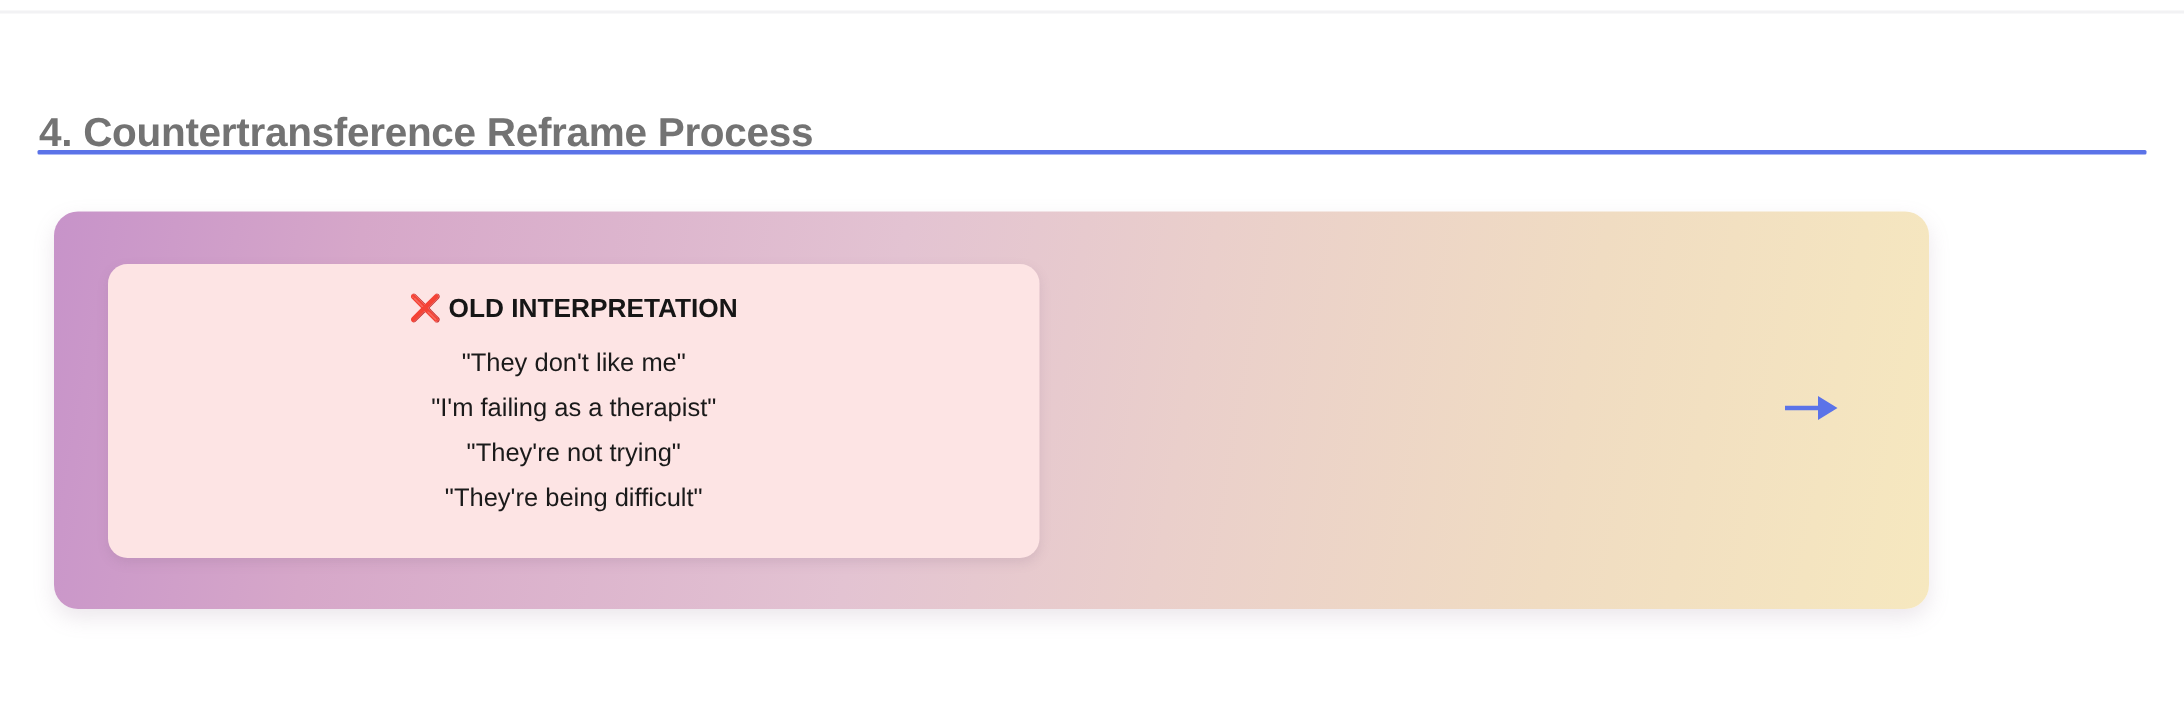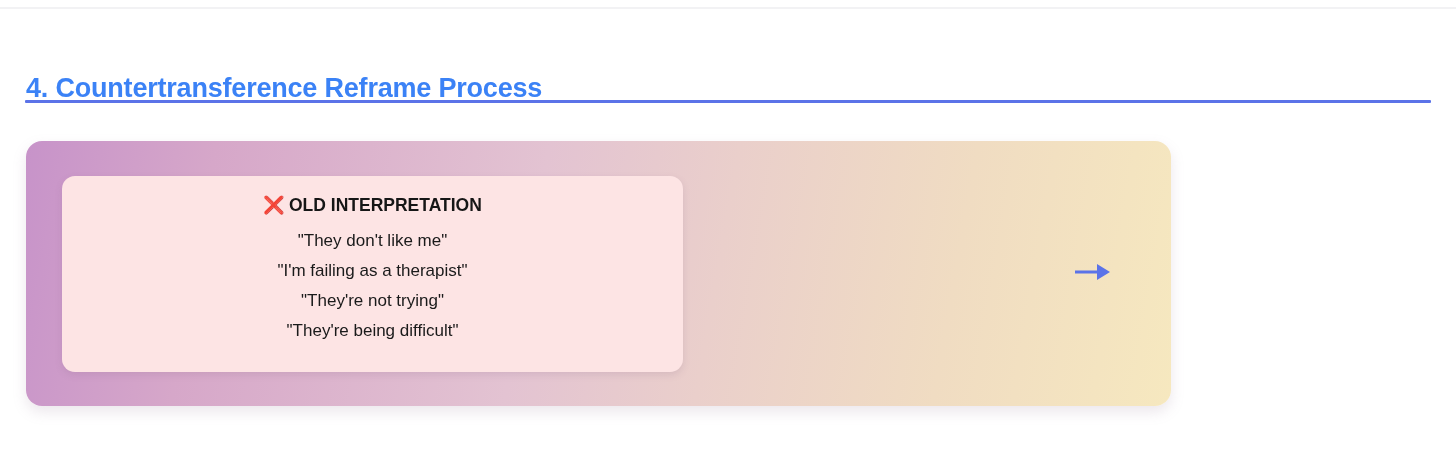--- a/index.html
+++ b/index.html
@@ -33,40 +33,40 @@
     height: 2px;
     background: #f2f2f4;
   }
 
   .section-heading {
     position: absolute;
     left: 26px;
     top: 51px;
     font-size: 27px;
     font-weight: bold;
-    color: #3b82f6;
+    color: #737373;
     letter-spacing: -0.2px;
     white-space: nowrap;
   }
 
   .heading-underline {
     position: absolute;
     left: 25px;
     top: 100px;
     width: 1406px;
     height: 3px;
     background: #5b73e8;
     border-radius: 1px;
   }
 
   .reframe-container {
     position: absolute;
-    left: 26px;
+    left: 36px;
     top: 141px;
-    width: 1145px;
+    width: 1250px;
     height: 265px;
     border-radius: 16px;
     background: linear-gradient(
       100deg,
       #c793c9 0%,
       #d6a7c9 16%,
       #e3c3d2 44%,
       #eacfcb 60%,
       #f0dcc2 80%,
       #f6e8bf 100%

